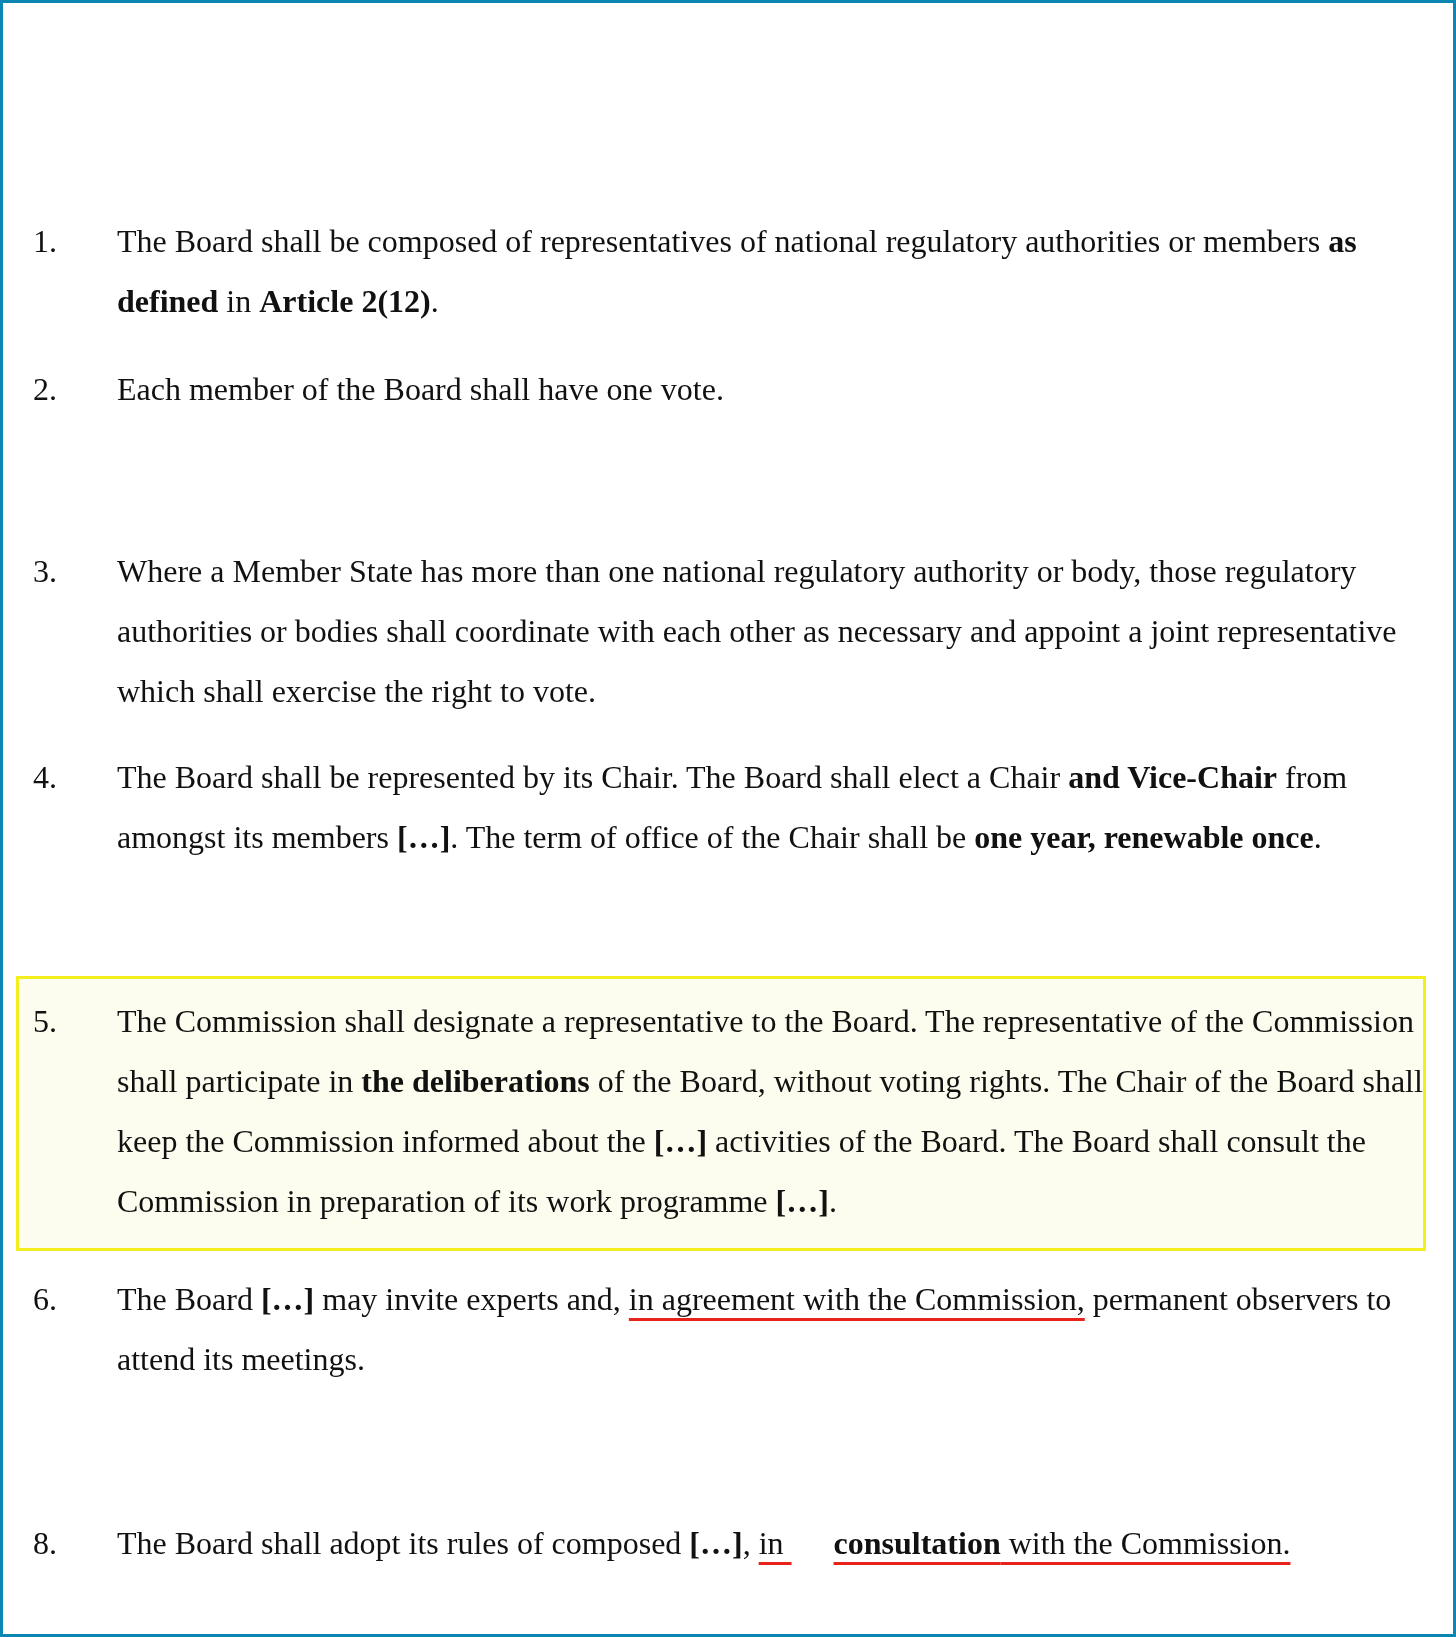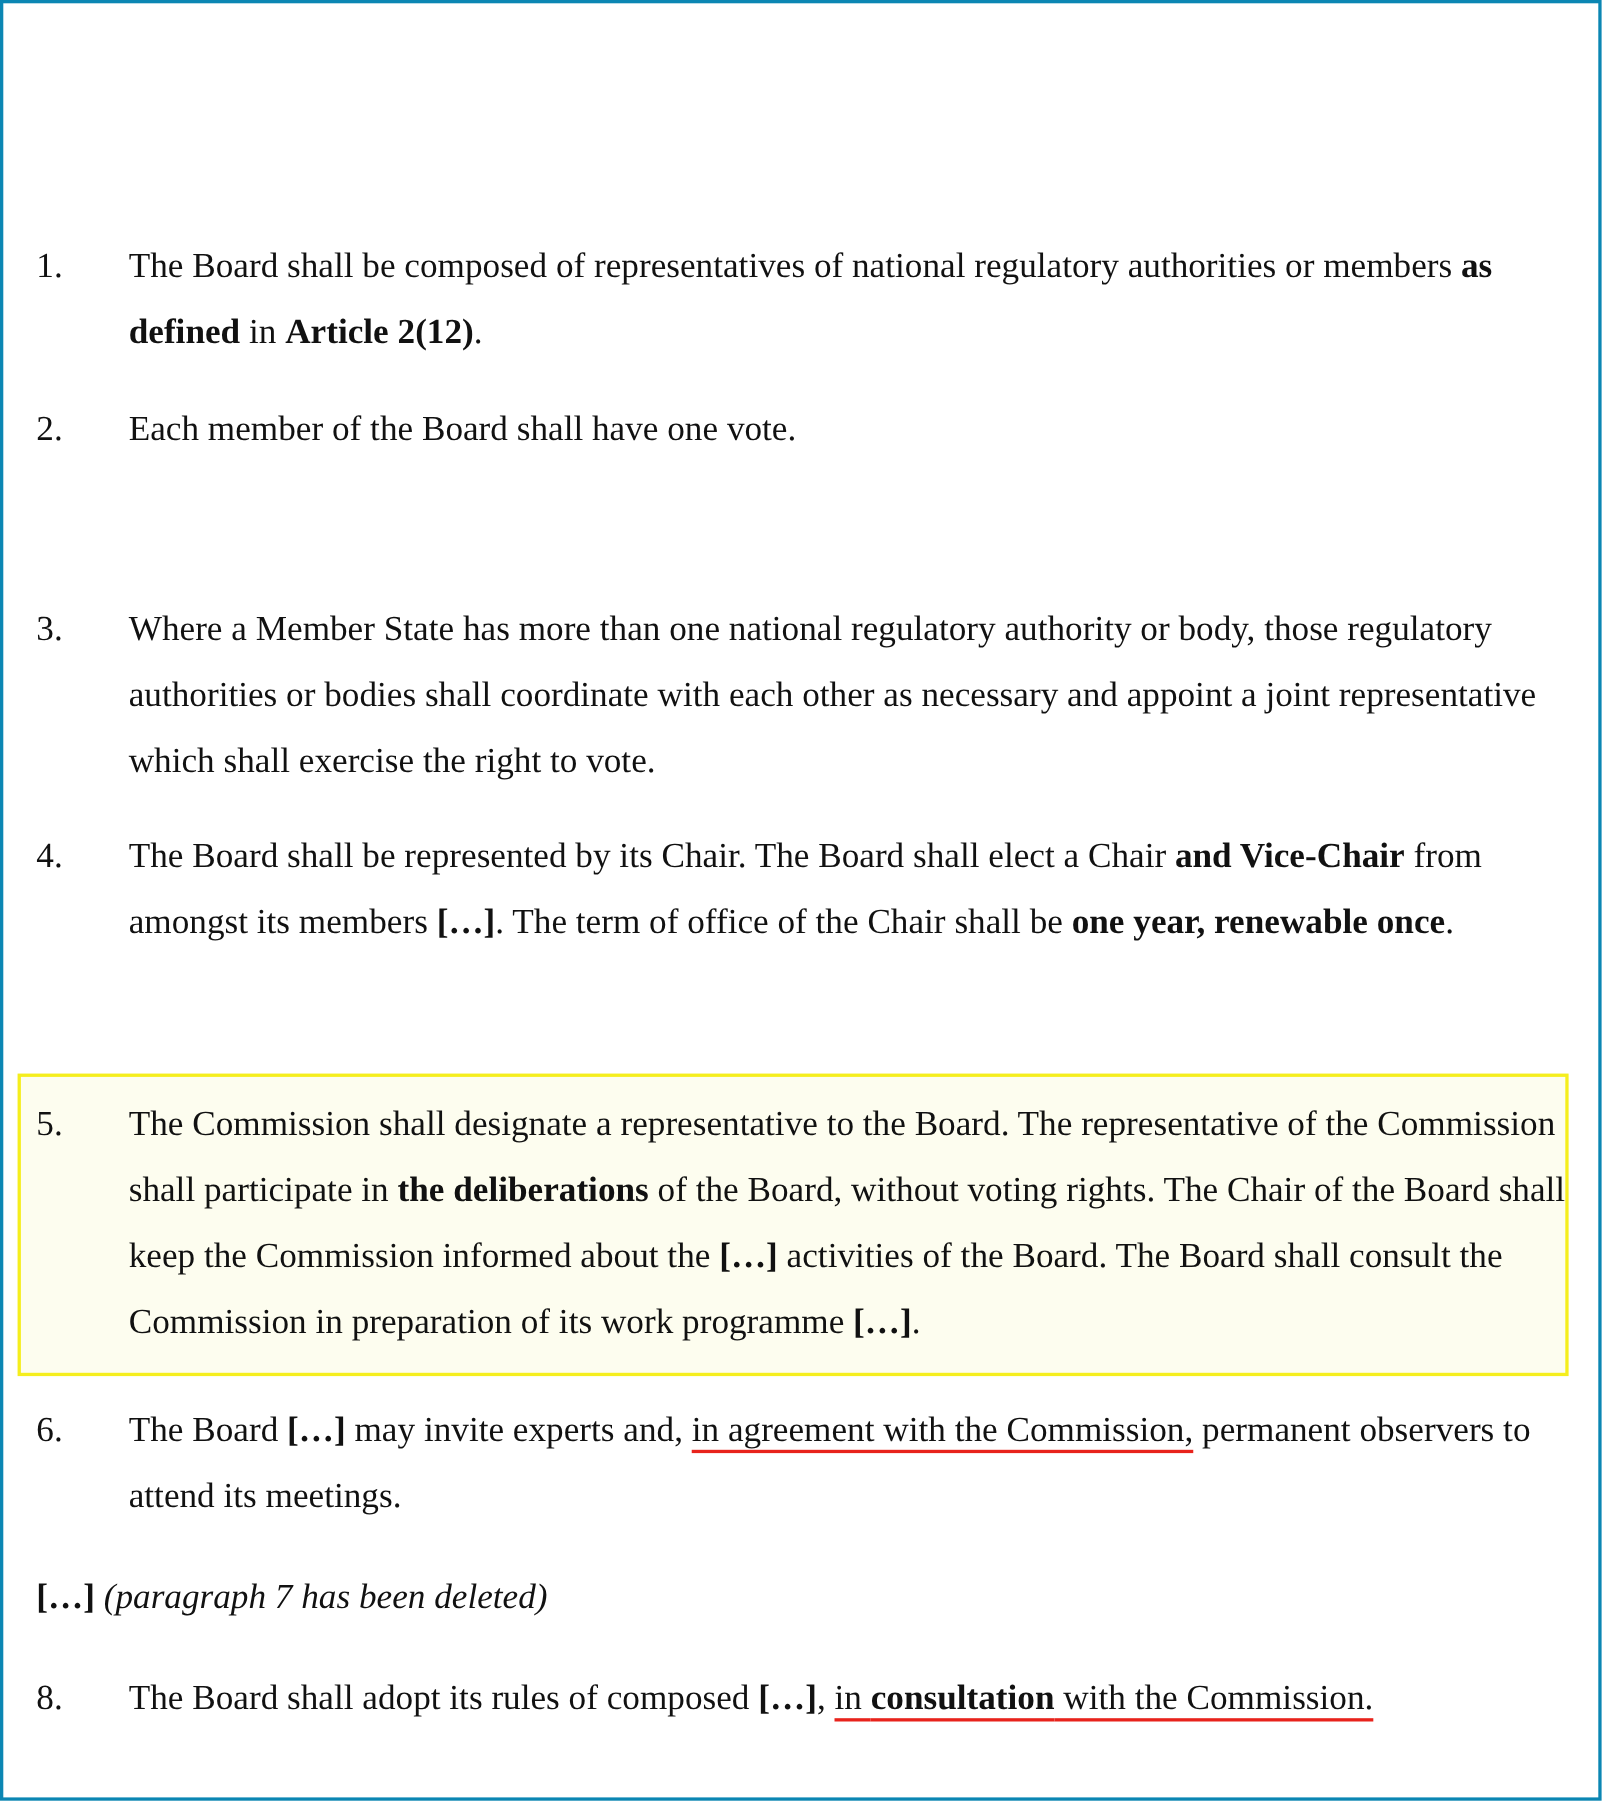--- a/index.html
+++ b/index.html
@@ -64,20 +64,17 @@
     <div class="body"><span>The Board shall be represented by its Chair. The Board shall elect a Chair </span><span style="font-weight: bold;">and Vice-Chair</span><span> from amongst its members </span><span style="font-weight: bold;">[…]</span><span>. The term of office of the Chair shall be </span><span style="font-weight: bold;">one year, renewable once</span><span>.</span></div>
   </div>
   <div class="para" style="top:988px">
     <span class="num">5.</span>
     <div class="body"><span>The Commission shall designate a representative to the Board. The representative of the Commission shall participate in </span><span style="font-weight: bold;">the deliberations</span><span> of the Board, without voting rights. The Chair of the Board shall keep the Commission informed about the </span><span style="font-weight: bold;">[…]</span><span> activities of the Board. The Board shall consult the Commission in preparation of its work programme </span><span style="font-weight: bold;">[…]</span><span>.</span></div>
   </div>
   <div class="para" style="top:1266px">
     <span class="num">6.</span>
     <div class="body"><span>The Board </span><span style="font-weight: bold;">[…]</span><span> may invite experts and, </span><span class="ul-red">in agreement with the Commission,</span><span> </span><span style="font-weight: normal; text-align: center;">permanent</span><span> observers to attend its meetings.</span></div>
   </div>
-  <div class="para flat" style="top:1418px">
-    <div class="body"><b>[…]</b><span> </span><span style="font-style: italic;">(paragraph 7 has been deleted)</span></div>
-  </div>
   <div class="para" style="top:1510px">
     <span class="num">8.</span>
-    <div class="body"><span>The Board shall adopt its rules of composed </span><span style="font-weight: bold;">[…]</span><span>, </span><span class="ul-red">in </span><span class="ul-red" style="font-weight: bold;">consultation</span><span class="ul-red"> with the Commission.</span></div>
+    <div class="body"><span>The Board shall adopt its rules of composed </span><span style="font-weight: bold;">[…]</span><span>, </span><span class="ul-red">in </span><span class="ul-red" style="font-weight: bold; margin-left: 42px;">consultation</span><span class="ul-red"> with the Commission.</span></div>
   </div>
 </div>
 
 </body></html>

